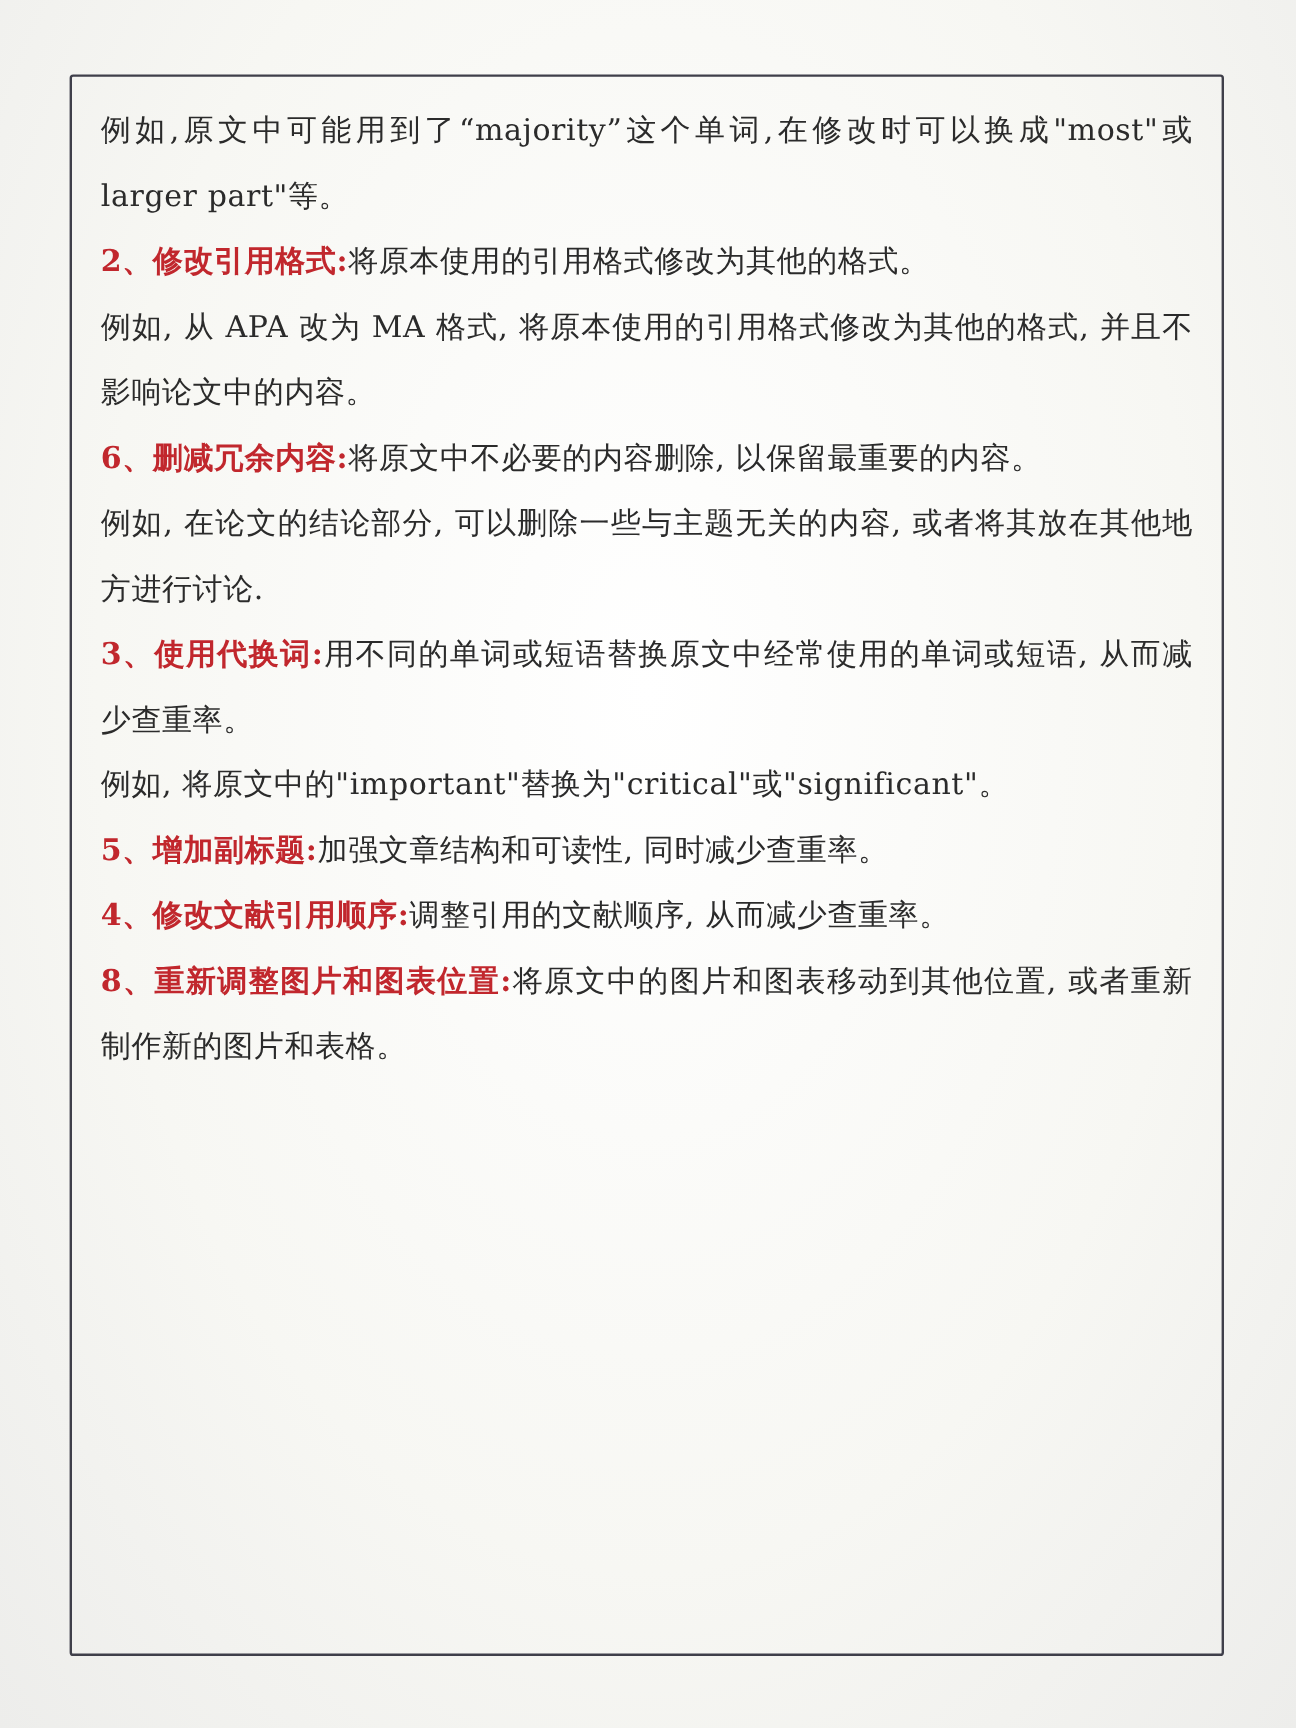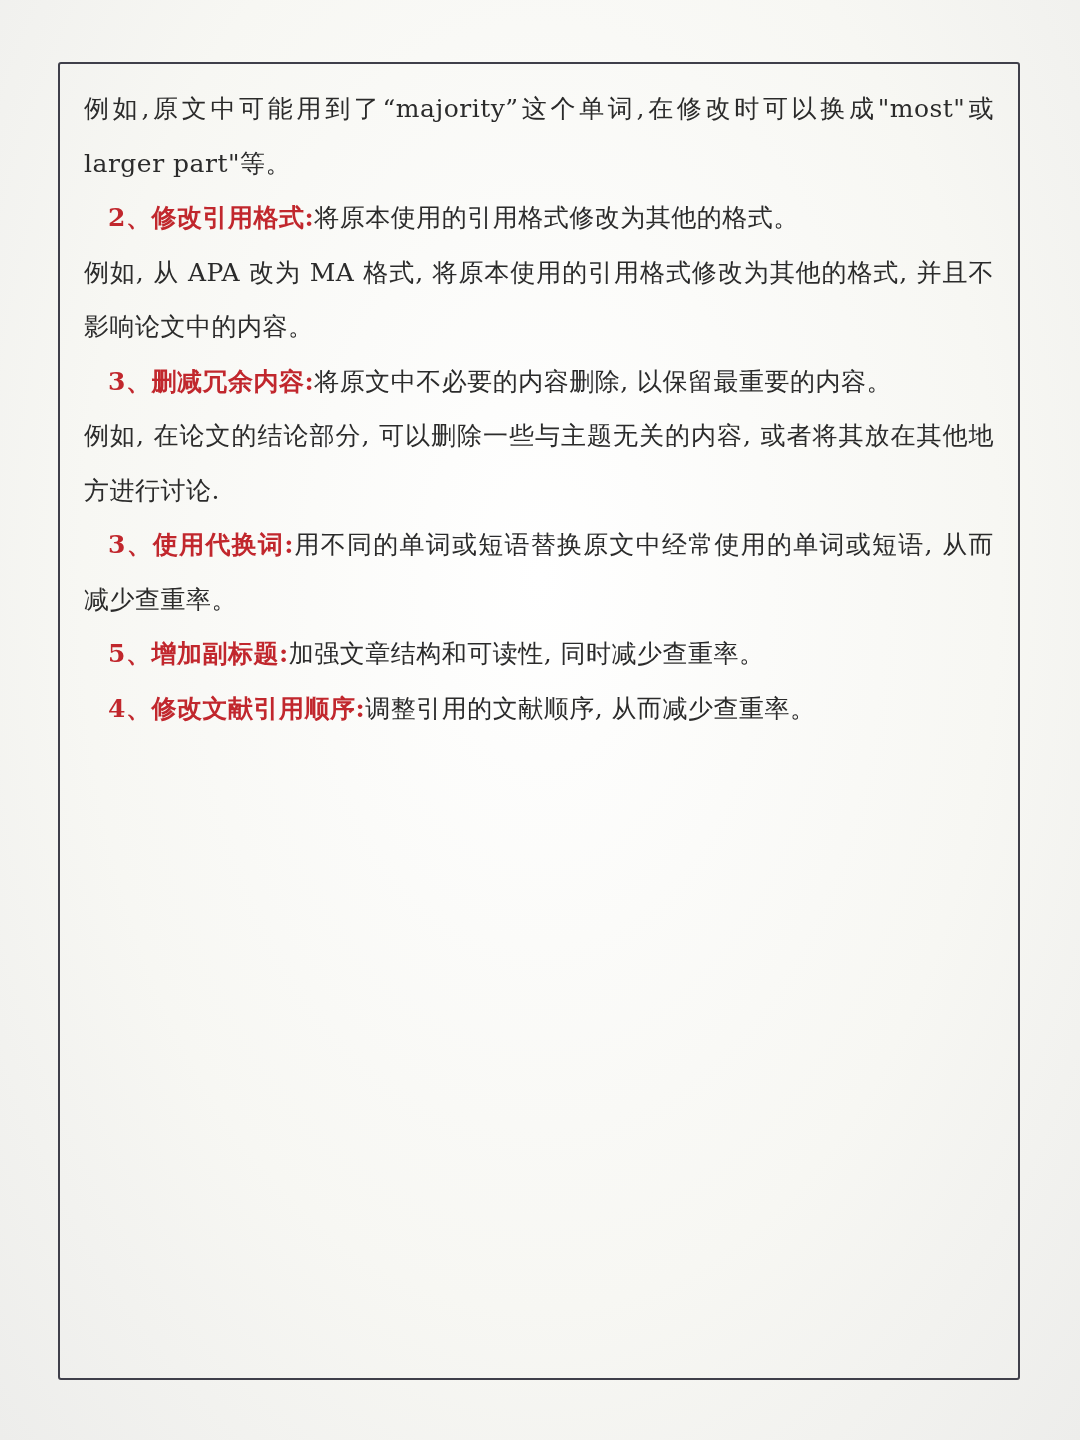--- a/index.html
+++ b/index.html
@@ -35,33 +35,34 @@
     font-size: 25px;
     line-height: 2.18;
     color: #2b2b2b;
     text-align: justify;
     letter-spacing: 0.5px;
     word-break: break-word;
   }
   .para .heading {
     color: #c1272d;
     font-weight: bold;
-    margin-left: 24px;
   }
   .para .body {
     color: #2b2b2b;
   }
 </style>
 </head>
 <body>
 
 <div class="sheet">
   <div class="doc-body">
       <div class="para"><span class="body">例如,原文中可能用到了“majority”这个单词,在修改时可以换成"most"或 larger part"等。</span></div>
       <div class="para"><span class="heading">2、修改引用格式:</span><span class="body">将原本使用的引用格式修改为其他的格式。</span></div>
       <div class="para"><span class="body">例如, 从 APA 改为 MA 格式, 将原本使用的引用格式修改为其他的格式, 并且不影响论文中的内容。</span></div>
-      <div class="para"><span class="heading">3、删减冗余内容:</span><span class="body">将原文中不必要的内容删除, 以保留最重要的内容。</span></div>
+      <div class="para"><span class="heading">6、删减冗余内容:</span><span class="body">将原文中不必要的内容删除, 以保留最重要的内容。</span></div>
       <div class="para"><span class="body">例如, 在论文的结论部分, 可以删除一些与主题无关的内容, 或者将其放在其他地方进行讨论.</span></div>
       <div class="para"><span class="heading">3、使用代换词:</span><span class="body">用不同的单词或短语替换原文中经常使用的单词或短语, 从而减少查重率。</span></div>
+      <div class="para"><span class="body">例如, 将原文中的"important"替换为"critical"或"significant"。</span></div>
       <div class="para"><span class="heading">5、增加副标题:</span><span class="body">加强文章结构和可读性, 同时减少查重率。</span></div>
       <div class="para"><span class="heading">4、修改文献引用顺序:</span><span class="body">调整引用的文献顺序, 从而减少查重率。</span></div>
+      <div class="para"><span class="heading">8、重新调整图片和图表位置:</span><span class="body">将原文中的图片和图表移动到其他位置, 或者重新制作新的图片和表格。</span></div>
     </div>
 </div>
 
 </body></html>

